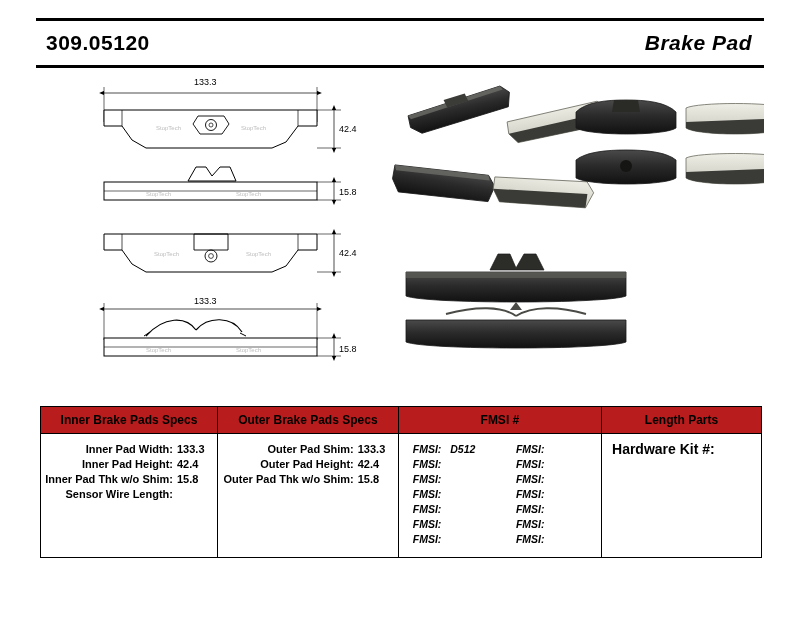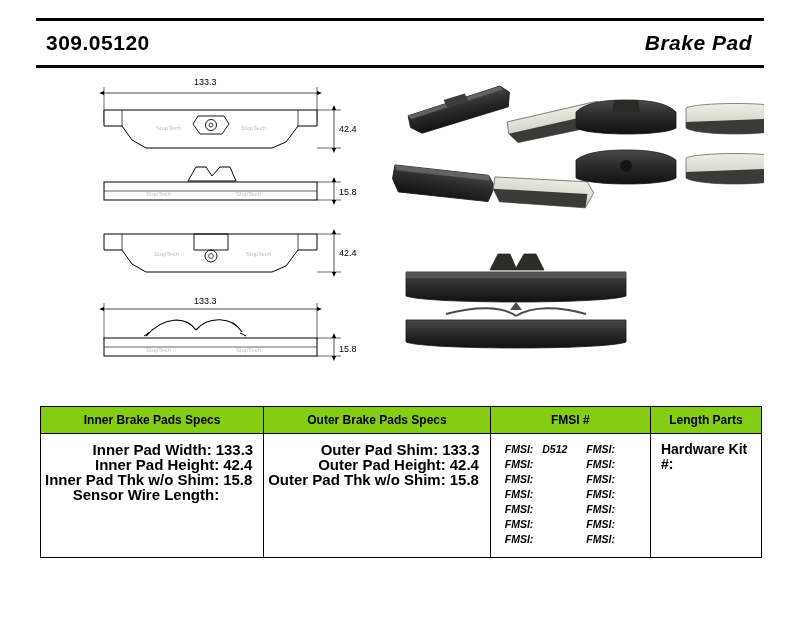--- a/index.html
+++ b/index.html
@@ -65,21 +65,21 @@
   .spec-table {
     position: absolute;
     left: 40px;
     top: 406px;
     width: 722px;
     border-collapse: collapse;
     font-size: 10.5px;
   }
   .spec-table th {
     border: 1px solid #000;
-    background: #84cc16;
+    background: #b91c1c;
     font-size: 12px;
     font-weight: bold;
     padding: 6px 2px;
     text-align: center;
   }
   .spec-table td {
     border-left: 1px solid #000;
     border-right: 1px solid #000;
     vertical-align: top;
     padding: 0;
@@ -91,21 +91,21 @@
   .col2 { width: 176px; }
   .col3 { width: 208px; }
   .col4 { width: 166px; }
 
   .kv-list {
     padding: 8px 10px 10px 4px;
   }
   .kv-row {
     display: flex;
     justify-content: flex-end;
-    font-size: 15px;
+    font-size: 11px;
     font-weight: bold;
     line-height: 15px;
     white-space: nowrap;
   }
   .kv-row .k { margin-right: 4px; }
   .kv-row .v { min-width: 30px; text-align: left; }
 
   .fmsi-grid {
     padding: 8px 0 10px 0;
     display: flex;

